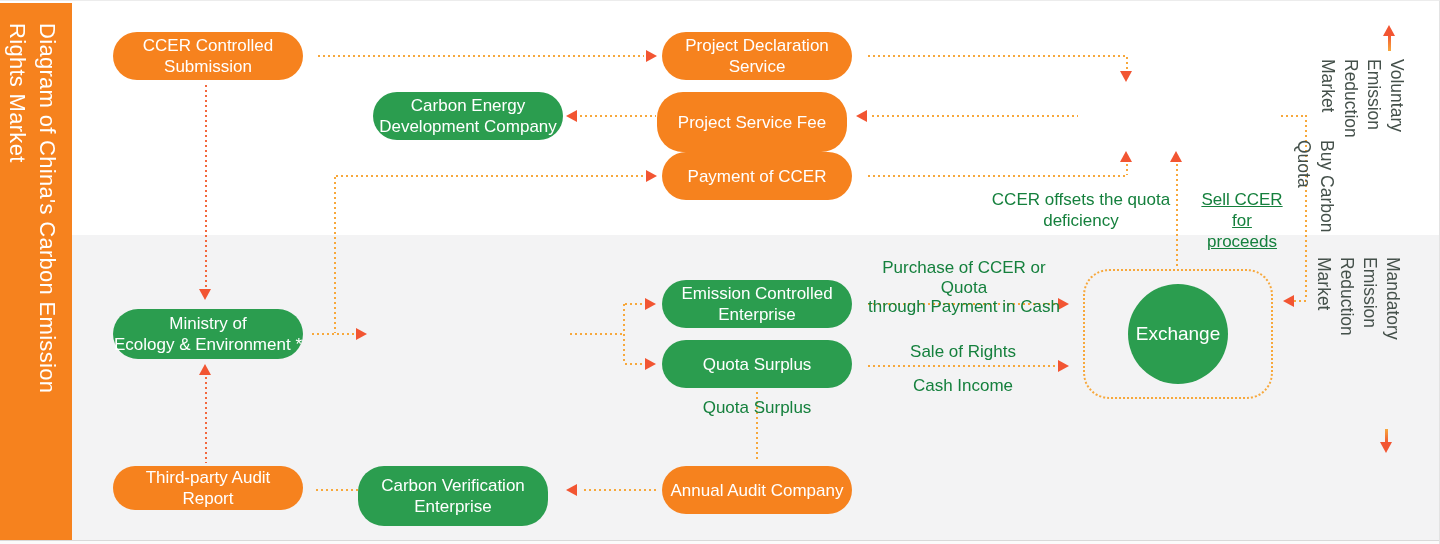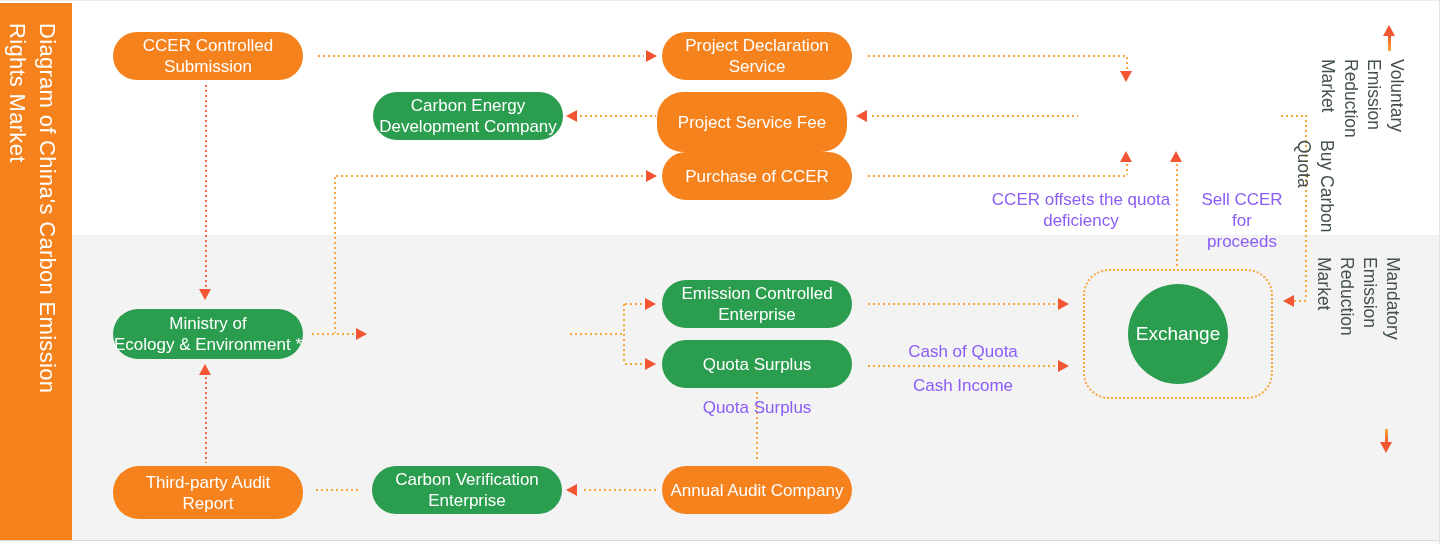--- a/index.html
+++ b/index.html
@@ -21,21 +21,21 @@
     position:absolute; border-radius:26px; display:flex; align-items:center; justify-content:center;
     text-align:center; color:#ffffff; font-size:17px; line-height:21px; white-space:pre-line;
   }
   .orange{background:#f6821e;}
   .green{background:#2b9d4f;}
   .exchange-box{position:absolute; left:1083px; top:268px; width:190px; height:130px; border:2px dotted #f7a83c; border-radius:26px; box-sizing:border-box;}
   .exchange-circle{
     position:absolute; left:1128px; top:283px; width:100px; height:100px; border-radius:50%;
     background:#2b9d4f; color:#fff; display:flex; align-items:center; justify-content:center; font-size:19px;
   }
-  .lbl{position:absolute; color:#8b5cf6; font-size:17px; line-height:19.5px; text-align:center; white-space:pre-line;}
+  .lbl{position:absolute; color:#15803d; font-size:17px; line-height:19.5px; text-align:center; white-space:pre-line;}
   .vlabel{
     position:absolute; transform:rotate(90deg); transform-origin:0 0;
     color:#44504a; font-size:17.5px; line-height:23px; white-space:pre-line;
   }
   .dots-h{position:absolute; height:2px; background:repeating-linear-gradient(to right,#f7a83c 0 2px,transparent 2px 5px);}
   .dots-v{position:absolute; width:2px; background:repeating-linear-gradient(to bottom,#f7a83c 0 2px,transparent 2px 5px);}
   .coral.dots-v{background:repeating-linear-gradient(to bottom,#f2683f 0 2px,transparent 2px 5px);}
   .ar,.al,.au,.ad{position:absolute; width:0; height:0;}
   .ar{border-top:6px solid transparent;border-bottom:6px solid transparent;border-left:11px solid #f25532;}
   .al{border-top:6px solid transparent;border-bottom:6px solid transparent;border-right:11px solid #f25532;}
@@ -104,41 +104,43 @@
   <div class="stem-v2" style="left:1385px;top:428px;height:14px;"></div>
   <div class="ad" style="left:1380px;top:441px;"></div>
 
   <div class="pill orange" style="left:113px;top:31px;width:190px;height:48px;">CCER Controlled
 Submission</div>
   <div class="pill orange" style="left:662px;top:31px;width:190px;height:48px;">Project Declaration
 Service</div>
   <div class="pill green" style="left:373px;top:91px;width:190px;height:48px;">Carbon Energy
 Development Company</div>
   <div class="pill orange" style="left:657px;top:91px;width:190px;height:60px;">Project Service Fee</div>
-  <div class="pill orange" style="left:662px;top:151px;width:190px;height:48px;">Purchase of CCER</div>
+  <div class="pill orange" style="left:662px;top:151px;width:190px;height:48px;">Payment of CCER</div>
   <div class="pill green" style="left:113px;top:308px;width:190px;height:50px;">Ministry of
 Ecology &amp; Environment *</div>
   <div class="pill green" style="left:662px;top:279px;width:190px;height:48px;">Emission Controlled
 Enterprise</div>
   <div class="pill green" style="left:662px;top:339px;width:190px;height:48px;">Quota Surplus</div>
-  <div class="pill orange" style="left:113px;top:465px;width:190px;height:53px;">Third-party Audit
+  <div class="pill orange" style="left:113px;top:465px;width:190px;height:44px;">Third-party Audit
 Report</div>
-  <div class="pill green" style="left:372px;top:465px;width:190px;height:48px;">Carbon Verification
+  <div class="pill green" style="left:358px;top:465px;width:190px;height:60px;">Carbon Verification
 Enterprise</div>
   <div class="pill orange" style="left:662px;top:465px;width:190px;height:48px;">Annual Audit Company</div>
 
   <div class="exchange-box"></div>
   <div class="exchange-circle">Exchange</div>
 
-  <div class="lbl" style="left:880px;top:341px;width:166px;">Cash of Quota</div>
+  <div class="lbl" style="left:858px;top:257px;width:212px;">Purchase of CCER or Quota
+through Payment in Cash</div>
+  <div class="lbl" style="left:880px;top:341px;width:166px;">Sale of Rights</div>
   <div class="lbl" style="left:880px;top:375px;width:166px;">Cash Income</div>
   <div class="lbl" style="left:662px;top:397px;width:190px;">Quota Surplus</div>
   <div class="lbl" style="left:983px;top:188px;width:196px;line-height:21px;">CCER offsets the quota
 deficiency</div>
-  <div class="lbl" style="left:1192px;top:188px;width:100px;line-height:21px;">Sell CCER for
+  <div class="lbl" style="left:1192px;top:188px;width:100px;line-height:21px;text-decoration:underline;">Sell CCER for
 proceeds</div>
 
   <div class="vlabel" style="left:1338px;top:139px;">Buy Carbon Quota</div>
   <div class="vlabel" style="left:1408px;top:58px;">Voluntary Emission
 Reduction Market</div>
   <div class="vlabel" style="left:1404px;top:256px;">Mandatory Emission
 Reduction Market</div>
 
 </div>
 

